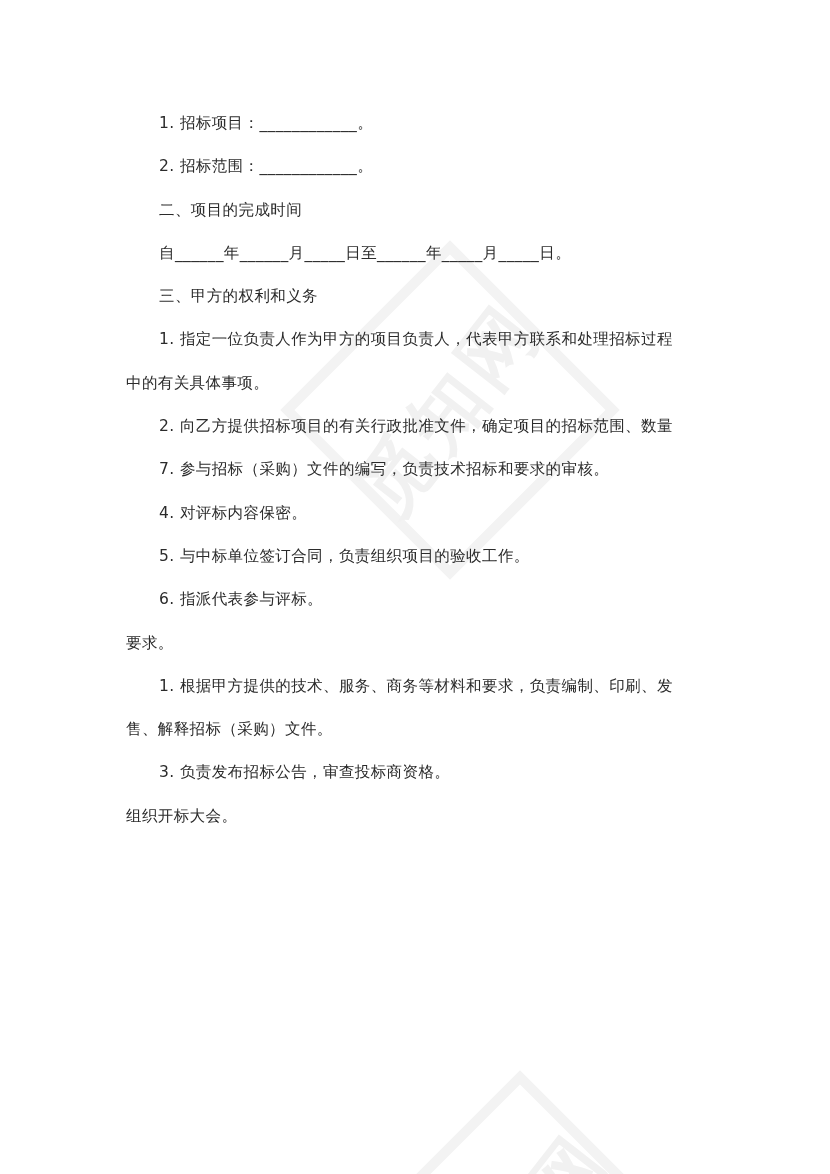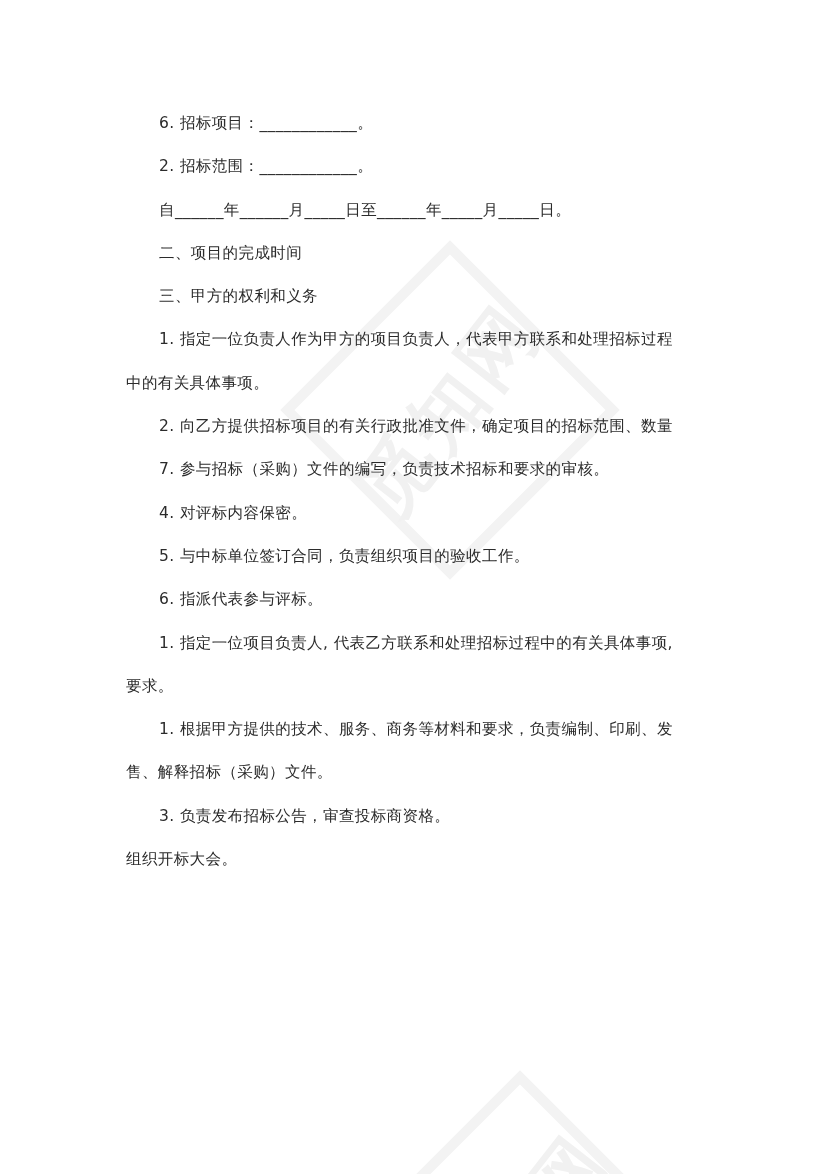--- a/index.html
+++ b/index.html
@@ -59,32 +59,31 @@
 
 <div class="page">
 
   <div class="wm-frame" style="left:330px; top:290px; width:220px; height:220px;"></div>
   <div class="watermark" style="left:330px; top:360px; font-size:74px;">觅知网</div>
 
   <div class="wm-frame" style="left:400px; top:1120px; width:220px; height:220px;"></div>
   <div class="watermark" style="left:400px; top:1190px; font-size:74px;">觅知网</div>
 
   <div class="content">
-    <div class="line indent">6.  招标项目：____________。</div>
+    <div class="line indent">1.  招标项目：____________。</div>
     <div class="line indent">2.  招标范围：____________。</div>
+    <div class="line heading">二、项目的完成时间</div>
     <div class="line indent">自______年______月_____日至______年_____月_____日。</div>
-    <div class="line heading">二、项目的完成时间</div>
     <div class="line heading">三、甲方的权利和义务</div>
     <div class="line indent">1.  指定一位负责人作为甲方的项目负责人，代表甲方联系和处理招标过程</div>
     <div class="line">中的有关具体事项。</div>
     <div class="line indent">2.  向乙方提供招标项目的有关行政批准文件，确定项目的招标范围、数量</div>
     <div class="line indent">7.  参与招标（采购）文件的编写，负责技术招标和要求的审核。</div>
     <div class="line indent">4.  对评标内容保密。</div>
     <div class="line indent">5.  与中标单位签订合同，负责组织项目的验收工作。</div>
     <div class="line indent">6.  指派代表参与评标。</div>
-    <div class="line indent">1.  指定一位项目负责人, 代表乙方联系和处理招标过程中的有关具体事项,</div>
     <div class="line">要求。</div>
     <div class="line indent">1.  根据甲方提供的技术、服务、商务等材料和要求，负责编制、印刷、发</div>
     <div class="line">售、解释招标（采购）文件。</div>
     <div class="line indent">3.  负责发布招标公告，审查投标商资格。</div>
     <div class="line">组织开标大会。</div>
   </div>
 </div>
 
 </body></html>

